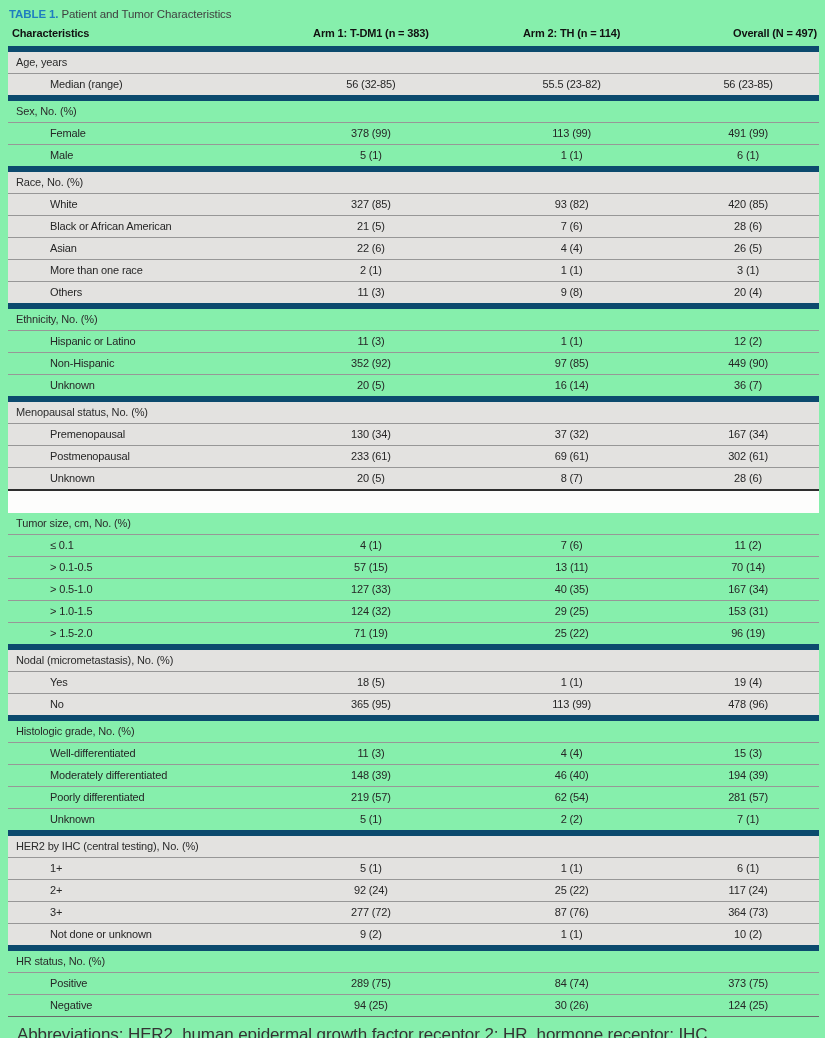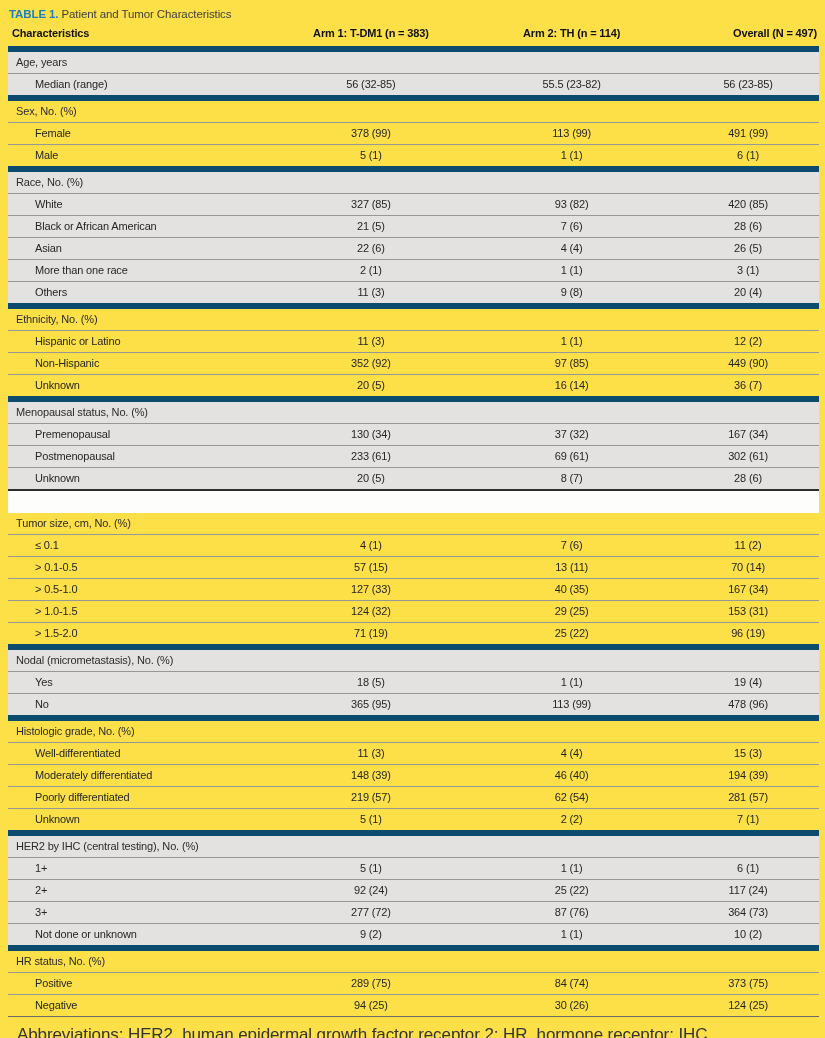--- a/index.html
+++ b/index.html
@@ -8,21 +8,21 @@
     background: #ffffff;
     width: 825px;
     font-family: "Liberation Sans", "DejaVu Sans", sans-serif;
     color: #262626;
   }
   .page {
     width: 825px;
     height: 1038px;
     box-sizing: border-box;
     padding: 7px 6px 0 8px;
-    background: #fde047;
+    background: #86efac;
   }
   .table-title {
     font-size: 11.5px;
     letter-spacing: -0.1px;
     margin: 0 0 5px 1px;
     line-height: 14px;
   }
   .title-label {
     color: #1f7ec0;
     font-weight: bold;
@@ -67,21 +67,21 @@
   }
   tr.section-header > td {
     border-top: 6px solid #0c4a6e;
     padding-left: 8px;
     color: #2b2b2b;
   }
   tr.section-header.no-top > td {
     border-top: none;
   }
   td.cell-label {
-    padding-left: 27px;
+    padding-left: 42px;
   }
   td.cell-value {
     text-align: center;
   }
   tr.gap-row td {
     border-bottom: none;
     background: #fdfdfc;
     height: 14px;
     padding: 4px 0;
   }

